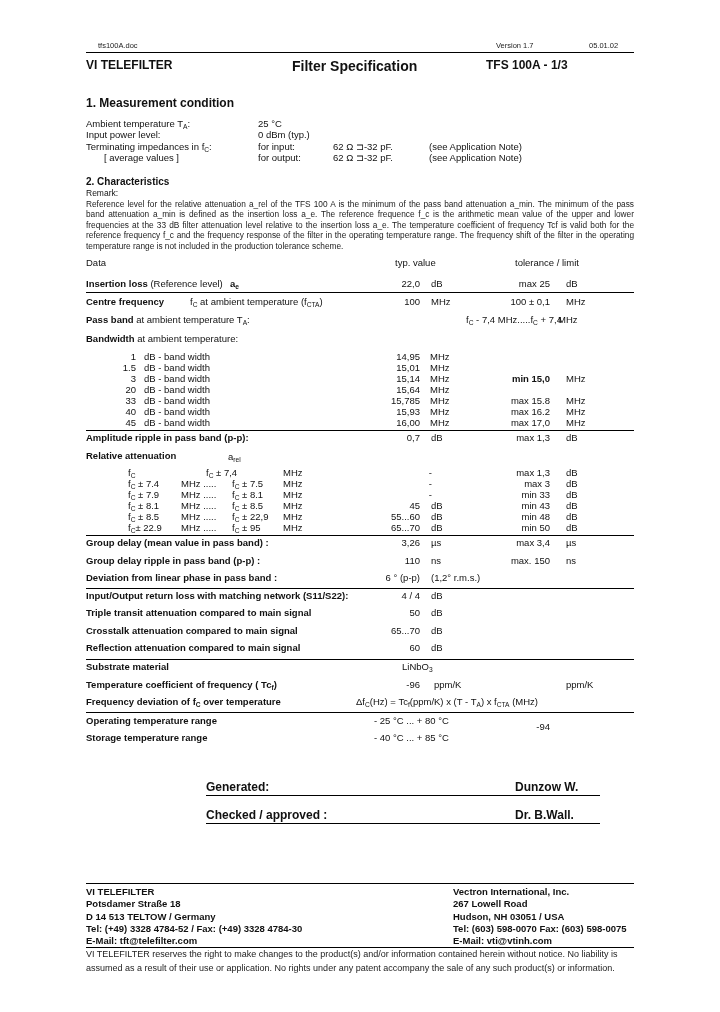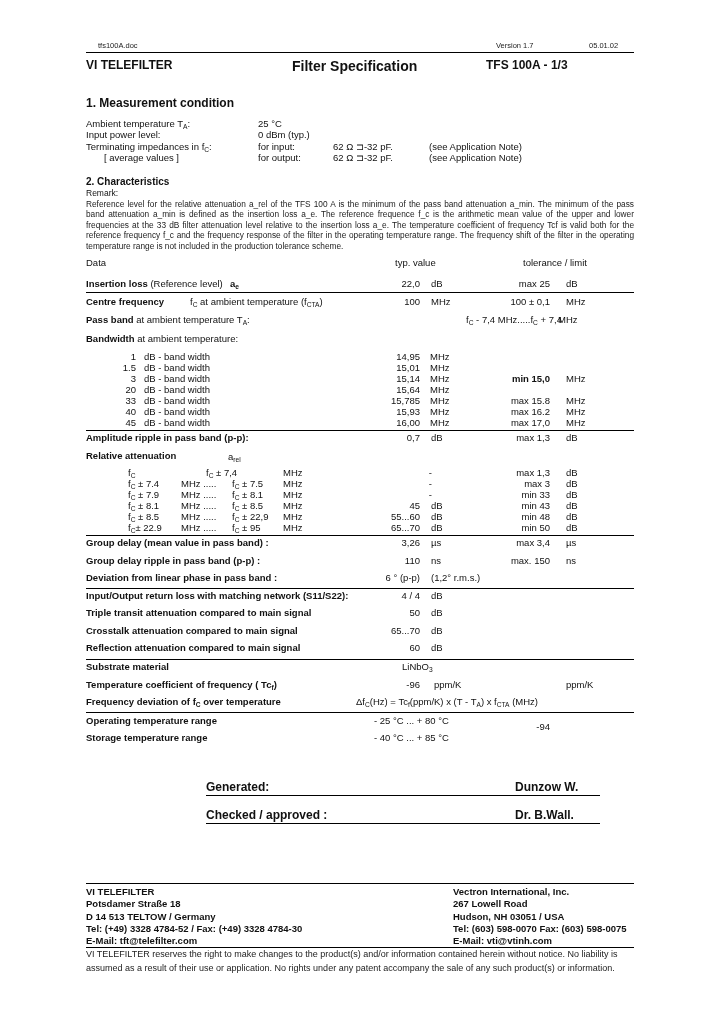--- a/index.html
+++ b/index.html
@@ -46,21 +46,21 @@
 <div class="abs" style="left:258px;top:153px;">for output:</div>
 <div class="abs" style="left:333px;top:153px;">62  Ω  ⊐-32 pF.</div>
 <div class="abs" style="left:429px;top:153px;">(see Application Note)</div>
 
 <div class="abs b" style="left:86px;top:177px;font-size:10px;">2. Characteristics</div>
 <div class="abs" style="left:86px;top:189px;font-size:8.5px;">Remark:</div>
 <div class="para" style="top:199px;">Reference level for the relative attenuation a_rel of the TFS 100 A is the minimum of the pass band attenuation a_min. The minimum of the pass band attenuation a_min is defined as the insertion loss a_e. The reference frequence f_c is the arithmetic mean value of the upper and lower frequencies at the 33 dB filter attenuation level relative to the insertion loss a_e. The temperature coefficient of frequency Tcf is valid both for the reference frequency f_c and the frequency response of the filter in the operating temperature range. The frequency shift of the filter in the operating temperature range is not included in the production tolerance scheme.</div>
 
 <div class="abs" style="left:86px;top:258px;">Data</div>
 <div class="abs" style="left:395px;top:258px;">typ. value</div>
-<div class="abs" style="left:515px;top:258px;margin-left:8px;">tolerance  /  limit</div>
+<div class="abs" style="left:515px;top:258px;">tolerance  /  limit</div>
 
 <div class="abs" style="left:86px;top:279px;"><b>Insertion loss</b><span> (Reference level)</span></div>
 <div class="abs b" style="left:230px;top:279px;"><span>a</span><sub>e</sub></div>
 <div class="abs r" style="left:380px;width:40px;top:279px;">22,0</div>
 <div class="abs" style="left:431px;top:279px;">dB</div>
 <div class="abs r" style="left:500px;width:50px;top:279px;">max 25</div>
 <div class="abs" style="left:566px;top:279px;">dB</div>
 <div class="hr" style="left:86px;width:548px;top:292px;"></div>
 
 <div class="abs b" style="left:86px;top:297px;">Centre frequency</div>

